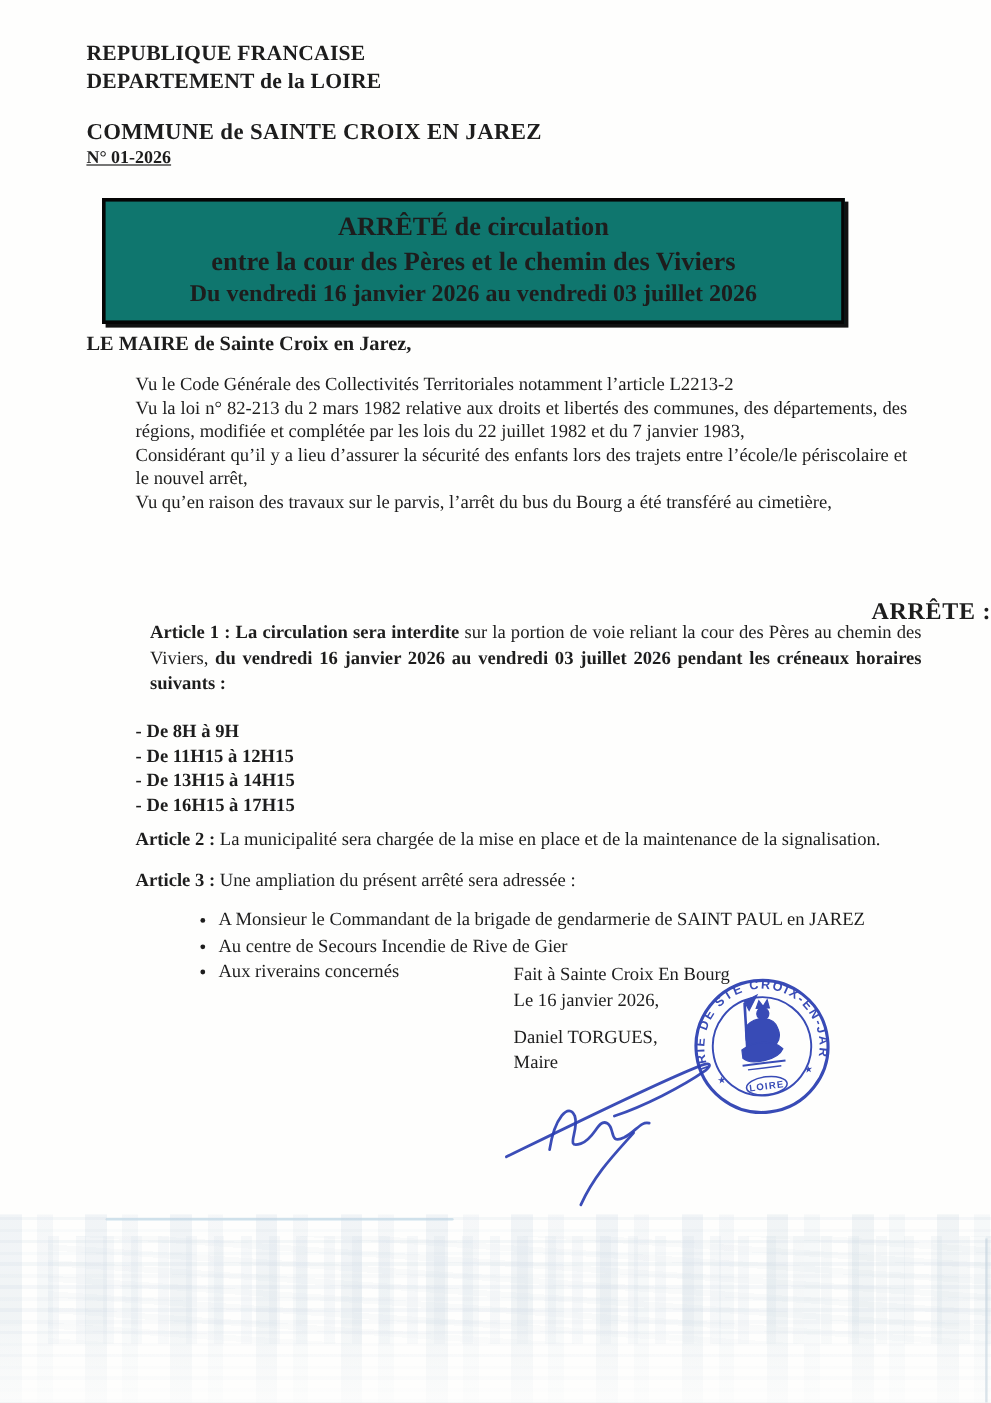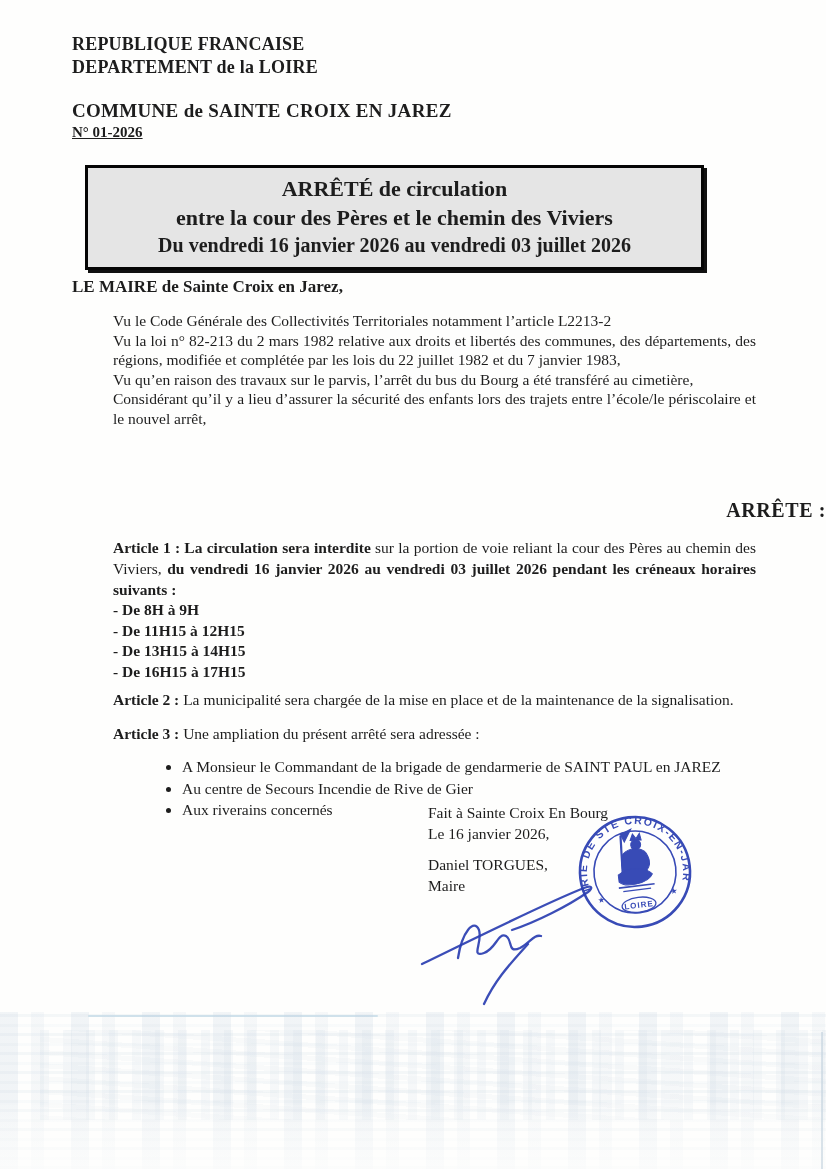--- a/index.html
+++ b/index.html
@@ -10,37 +10,37 @@
     font-family:"Liberation Serif", serif; color:#1d1d1d;
   }
   .hdr { position:absolute; left:72px; top:33px; font-size:18px; font-weight:bold; line-height:23px; letter-spacing:.2px; }
   .commune { position:absolute; left:72px; top:100px; }
   .commune .cline { font-size:19px; font-weight:bold; letter-spacing:.3px; }
   .commune .nline { font-size:15px; font-weight:bold; margin-top:2px;text-decoration:underline; }
 
   .titlebox {
     position:absolute; left:85px; top:165px; width:605px;
     border:3px solid #050505; box-shadow:3px 3px 0 0 #111;
-    padding:6px 4px 9px 4px; text-align:center; background:#e5e5e5;
+    padding:6px 4px 9px 4px; text-align:center; background:#0f766e;
   }
   .titlebox .t1 { font-size:22px; font-weight:bold; line-height:30px; }
   .titlebox .t2 { font-size:22px; font-weight:bold; line-height:28px; }
   .titlebox .t3 { font-size:20px; font-weight:bold; line-height:26px; }
 
   .salutation { position:absolute; left:72px; top:277px; font-size:17px; font-weight:bold; }
 
   .recitals { position:absolute; left:113px; top:311px; width:643px;
     font-size:15.5px; line-height:19.5px; text-align:justify; }
   .recital sup { font-size:10px; line-height:0; }
 
   .order-heading { position:absolute; left:0; top:499px; width:826px; text-align:right;
     font-size:20px; font-weight:bold; letter-spacing:.6px; }
 
   .article { position:absolute; left:113px; width:643px; font-size:15.5px; line-height:21px; text-align:justify; }
-  .a1 { top:537px; }
+  .a1 { top:517px;margin-left:12px; }
   .a2 { top:689px; }
   .a3 { top:723px; }
 
   .slots { position:absolute; left:113px; top:600px; font-size:15.5px; font-weight:bold; line-height:20.5px; }
 
   .recipients { position:absolute; left:130px; top:740px; width:615px; margin:16px;
     padding-left:36px; font-size:15.5px; line-height:21.5px; list-style:disc outside; }
 
   .closing-place { position:absolute; left:428px; top:802px; font-size:15.5px; line-height:21px; }
   .closing-sign  { position:absolute; left:428px; top:854px; font-size:15.5px; line-height:21px; }
@@ -92,22 +92,22 @@
     <div class="t1">ARRÊTÉ de circulation</div>
     <div class="t2">entre la cour des Pères et le chemin des Viviers</div>
     <div class="t3">Du vendredi 16 janvier 2026 au vendredi 03 juillet 2026</div>
   </div>
 
   <div class="salutation">LE MAIRE de Sainte Croix en Jarez,</div>
 
   <div class="recitals">
     <div class="recital">Vu le Code Générale des Collectivités Territoriales notamment l’article L2213-2</div>
     <div class="recital">Vu la loi n° 82-213 du 2 mars 1982 relative aux droits et libertés des communes, des départements, des régions, modifiée et complétée par les lois du 22 juillet 1982 et du 7 janvier 1983,</div>
+    <div class="recital">Considérant qu’il y a lieu d’assurer la sécurité des enfants lors des trajets entre l’école/le périscolaire et le nouvel arrêt,</div>
     <div class="recital">Vu qu’en raison des travaux sur le parvis, l’arrêt du bus du Bourg a été transféré au cimetière,</div>
-    <div class="recital">Considérant qu’il y a lieu d’assurer la sécurité des enfants lors des trajets entre l’école/le périscolaire et le nouvel arrêt,</div>
   </div>
 
   <div class="order-heading">ARRÊTE :</div>
 
   <div class="article a1"><b>Article 1 : La circulation sera interdite</b><span> sur la portion de voie reliant la cour des Pères au chemin des Viviers, </span><b>du vendredi 16 janvier 2026 au vendredi 03 juillet 2026 pendant les créneaux horaires suivants :</b></div>
 
   <div class="slots">
     <div>- De 8H à 9H</div>
     <div>- De 11H15 à 12H15</div>
     <div>- De 13H15 à 14H15</div>

